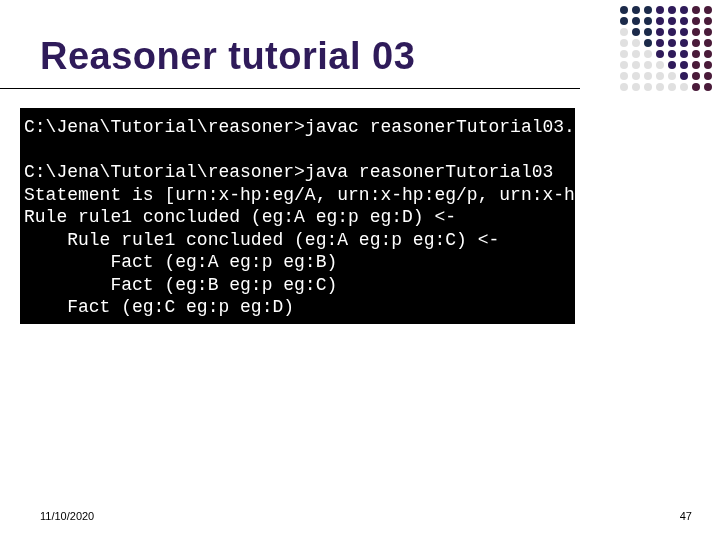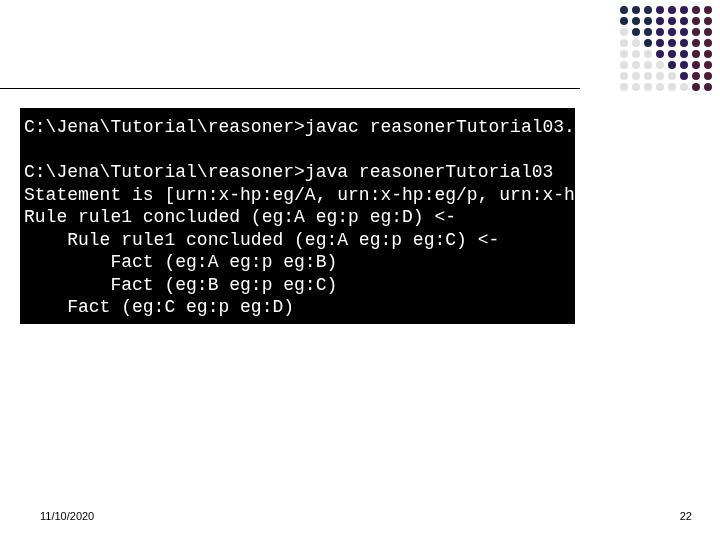--- a/index.html
+++ b/index.html
@@ -81,20 +81,21 @@
     right: 28px;
     font-size: 11px;
     color: #000;
   }
 </style>
 </head>
 <body>
 
 <div class="slide">
 
+  <div class="title">Reasoner tutorial 03</div>
   <div class="title-underline"></div>
 
   <div class="dot-cluster" id="dot-cluster">
       <div class="dot-row">
         <div class="dot" style="background: rgb(27, 42, 74);"></div>
         <div class="dot" style="background: rgb(27, 42, 74);"></div>
         <div class="dot" style="background: rgb(27, 42, 74);"></div>
         <div class="dot" style="background: rgb(47, 27, 90);"></div>
         <div class="dot" style="background: rgb(47, 27, 90);"></div>
         <div class="dot" style="background: rgb(47, 27, 90);"></div>
@@ -177,15 +178,15 @@
 
 C:\Jena\Tutorial\reasoner&gt;java reasonerTutorial03
 Statement is [urn:x-hp:eg/A, urn:x-hp:eg/p, urn:x-hp:eg/D]
 Rule rule1 concluded (eg:A eg:p eg:D) &lt;-
     Rule rule1 concluded (eg:A eg:p eg:C) &lt;-
         Fact (eg:A eg:p eg:B)
         Fact (eg:B eg:p eg:C)
     Fact (eg:C eg:p eg:D)</div>
 
   <div class="footer-date">11/10/2020</div>
-  <div class="footer-page">22</div>
+  <div class="footer-page">47</div>
 
 </div>
 
 </body></html>

